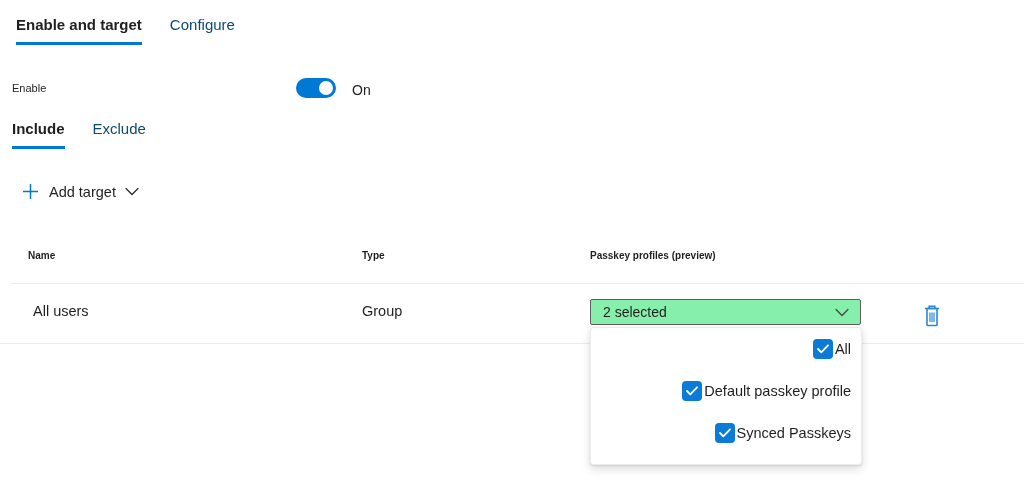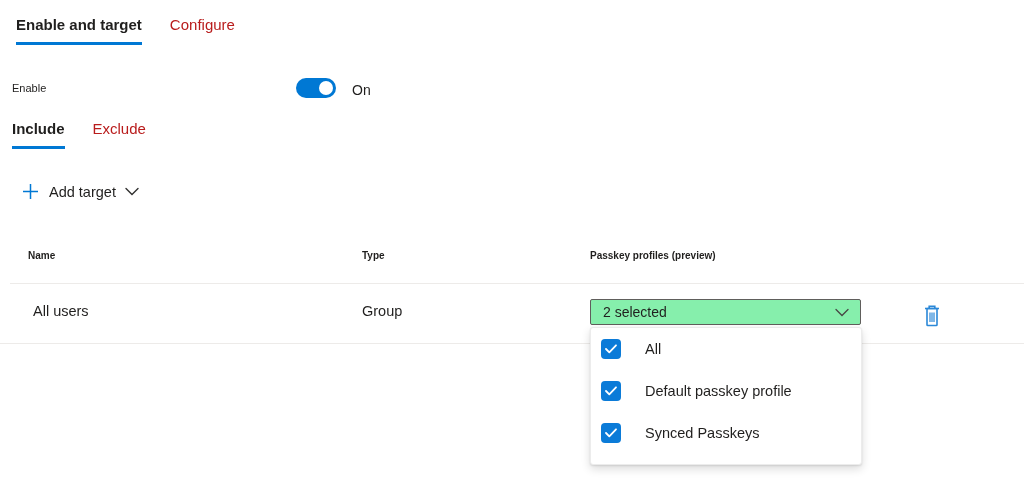--- a/index.html
+++ b/index.html
@@ -17,21 +17,21 @@
     position: absolute;
     left: 8px;
     top: 15px;
     display: flex;
     gap: 28px;
     margin-left: 8px;
   }
   .pivot-tab {
     font-size: 15px;
     line-height: 19px;
-    color: #b91c1c;
+    color: #0c4a6e;
     padding-bottom: 8px;
     border-bottom: 3px solid transparent;
     cursor: pointer;
     white-space: nowrap;
   }
   .pivot-tab.active {
     font-weight: 700;
     color: #201f1e;
     border-bottom-color: #0078d4;
   }
@@ -152,27 +152,28 @@
     background: #ffffff;
     border: 1px solid #ececec;
     border-radius: 3px;
     box-shadow: 0 4px 10px rgba(0,0,0,0.14), 0 1px 2px rgba(0,0,0,0.10);
     padding: 11px 0 13px 0;
     z-index: 5;
   }
   .option {
     display: flex;
     align-items: center;
-    gap: 24px;
+    gap: 2px;
     height: 20px;
     padding: 0 10px;
     margin-bottom: 22px;
     font-size: 14.5px;
     cursor: pointer;
     white-space: nowrap;
+    justify-content: flex-end;
   }
   .option:last-child { margin-bottom: 8px; }
   .checkbox {
     flex: 0 0 auto;
     width: 20px;
     height: 20px;
     border-radius: 4px;
     background: #0b7bd8;
     display: flex;
     align-items: center;

